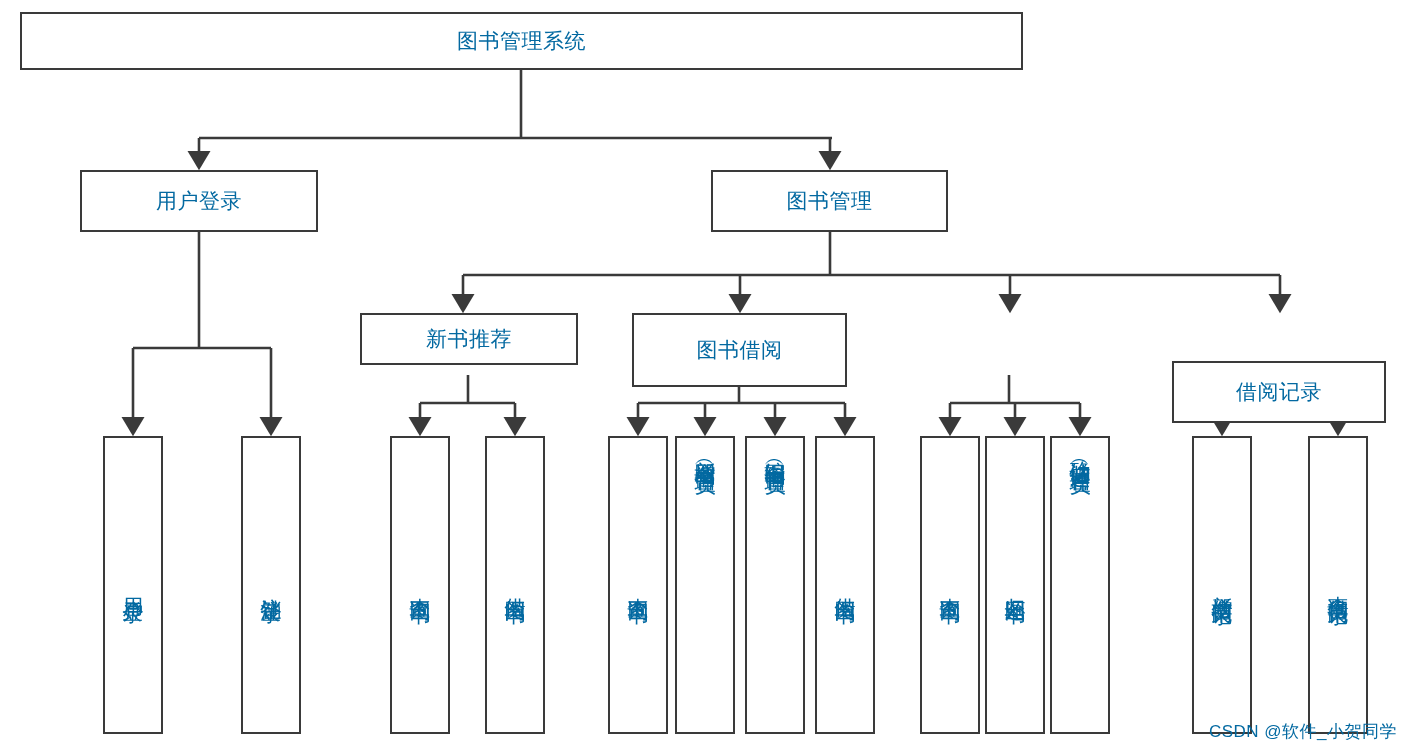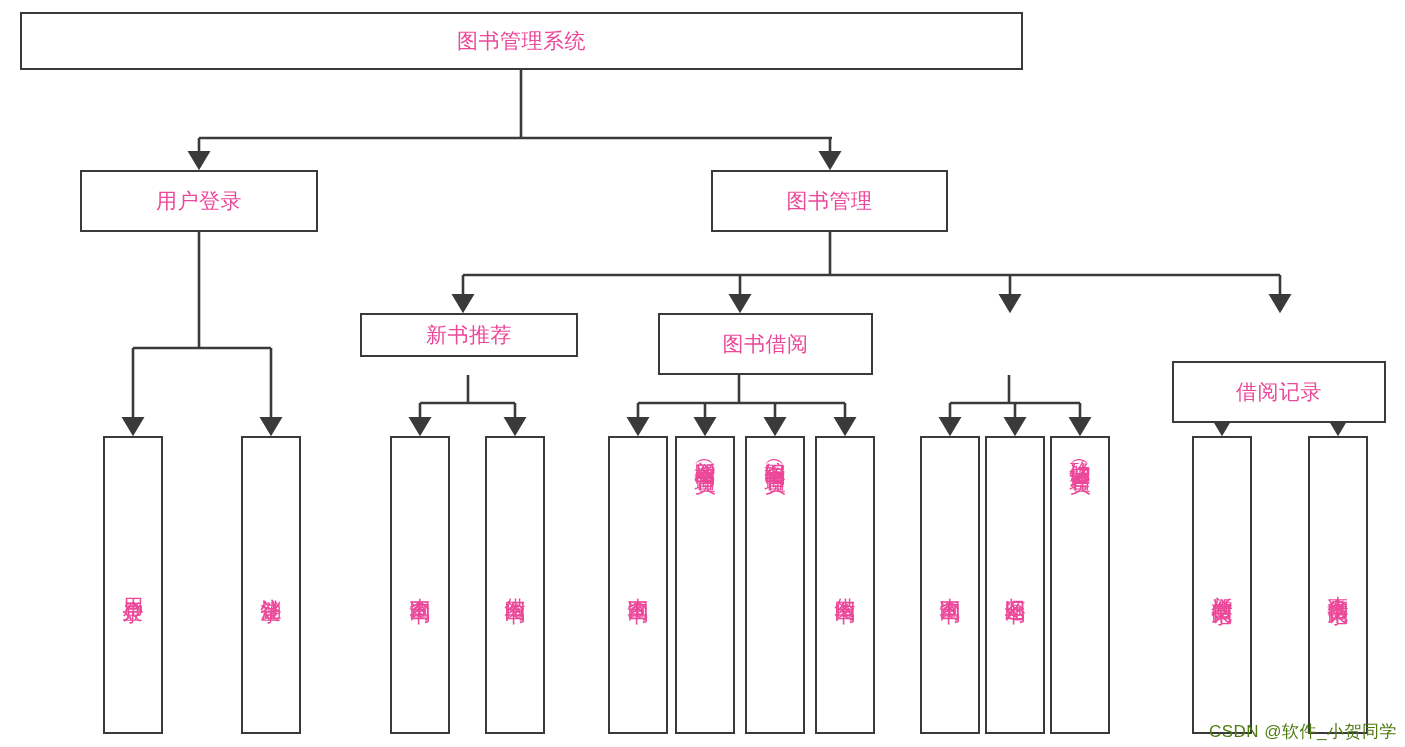--- a/index.html
+++ b/index.html
@@ -26,21 +26,21 @@
     pointer-events: none;
   }
   .node {
     position: absolute;
     box-sizing: border-box;
     background: #ffffff;
     border: 2px solid #3a3a3a;
     display: flex;
     align-items: center;
     justify-content: center;
-    color: #ec4899;
+    color: #0369a1;
     z-index: 2;
   }
   .node .label {
     display: block;
     text-align: center;
     line-height: 1.12;
     letter-spacing: 0.5px;
   }
   
   .node.horiz .label {
@@ -63,21 +63,21 @@
   }
   .node.vert.centered {
     align-items: center;
     padding-top: 0;
   }
   #watermark {
     position: absolute;
     right: 8px;
     bottom: 4px;
     font-size: 17px;
-    color: #4d7c0f;
+    color: #0369a1;
     letter-spacing: 0.5px;
     z-index: 5;
     white-space: nowrap;
   }
 </style>
 </head>
 <body>
 
 <div id="canvas">
 
@@ -136,25 +136,25 @@
   </div>
 
   <div class="node horiz" style="left:80px; top:170px; width:238px; height:62px;">
     <span class="label">用户登录</span>
   </div>
 
   <div class="node horiz" style="left:711px; top:170px; width:237px; height:62px;">
     <span class="label">图书管理</span>
   </div>
 
-  <div class="node horiz" style="left:360px; top:313px; width:218px; height:44px;">
+  <div class="node horiz" style="left:360px; top:313px; width:218px; height:52px;">
     <span class="label">新书推荐</span>
   </div>
 
-  <div class="node horiz" style="left:632px; top:313px; width:215px; height:62px;margin-left:26px;">
+  <div class="node horiz" style="left:632px; top:313px; width:215px; height:74px;">
     <span class="label">图书借阅</span>
   </div>
 
 
   <div class="node horiz" style="left:1172px; top:313px; width:214px; height:62px;margin-top:48px;">
     <span class="label">借阅记录</span>
   </div>
 
   <div class="node vert centered" style="left:103px; top:436px; width:60px; height:298px;">
     <span class="label">用户登录</span>

